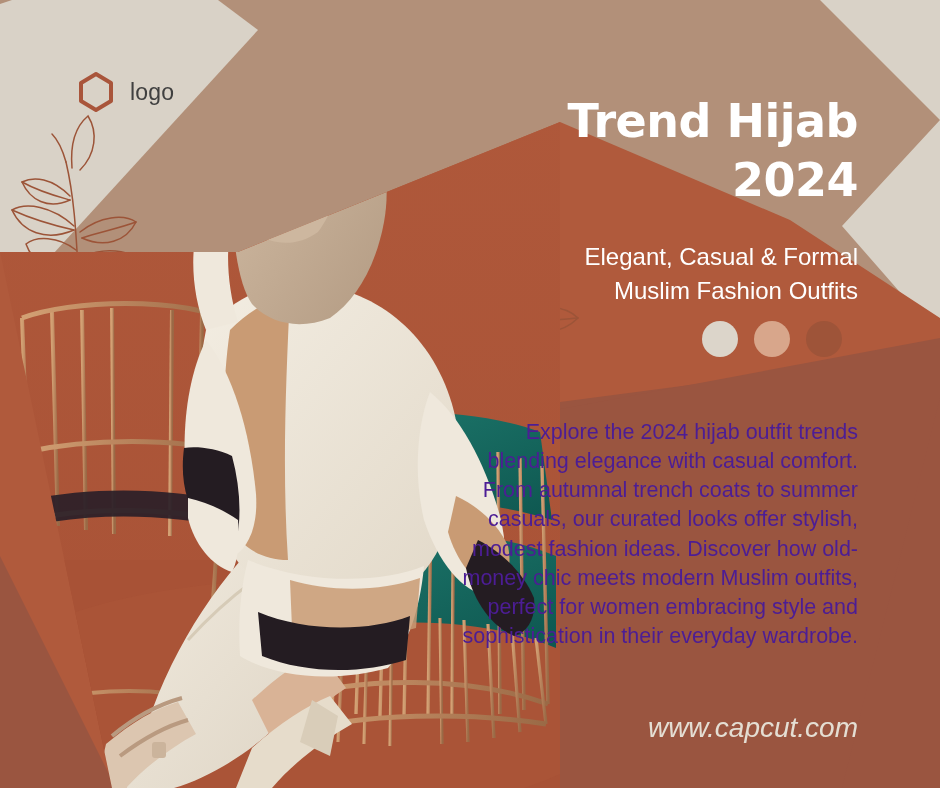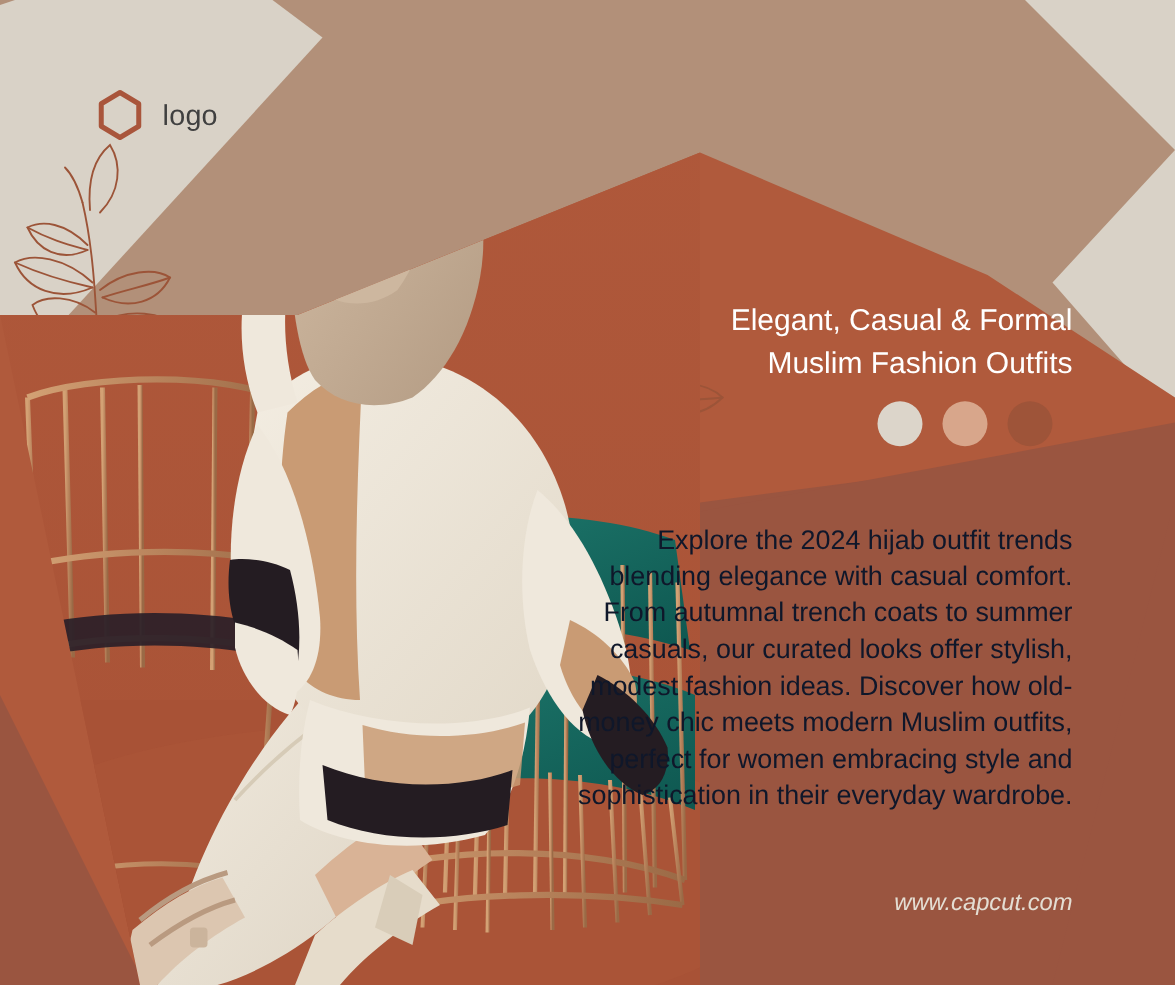--- a/index.html
+++ b/index.html
@@ -62,26 +62,26 @@
     display:flex;gap:16px;z-index:9;
   }
   .swatch{width:36px;height:36px;border-radius:50%;display:block;}
 
   
   .bodycopy{
     position:absolute;right:82px;top:418px;width:400px;
     text-align:right;z-index:9;
   }
   .bodycopy p{
-    margin:0;color:#0f172a;font-size:21.5px;line-height:1.355;
+    margin:0;color:#4c1d95;font-size:21.5px;line-height:1.355;
     font-family:"Liberation Sans","DejaVu Sans",sans-serif;
   }
   .url{
     position:absolute;right:82px;top:712px;z-index:9;
-    color:#E4DED3;font-size:19px;font-style:italic;
+    color:#E4DED3;font-size:28px;font-style:italic;
     font-family:"Liberation Sans","DejaVu Sans",sans-serif;
   }
 </style>
 </head>
 <body>
 
 <div class="poster">
 
   <svg class="bg-svg" viewBox="0 0 940 788">
 
@@ -303,20 +303,24 @@
     </div>
   </div>
 
   <div class="logo">
     <svg class="logo-mark" viewBox="0 0 44 44">
       <polygon points="22,4 37,13 37,31 22,40 7,31 7,13" fill="none" stroke="#A9553B" stroke-width="4" stroke-linejoin="round"></polygon>
     </svg>
     <span class="logo-text">logo</span>
   </div>
 
+  <div class="headline">
+    <span class="l1">Trend Hijab</span>
+    <span class="l2">2024</span>
+  </div>
 
   <div class="subhead">
     <span>Elegant, Casual &amp; Formal</span>
     <span>Muslim Fashion Outfits</span>
   </div>
 
   <div class="swatches">
     <span class="swatch" style="background: rgb(220, 213, 202);"></span>
     <span class="swatch" style="background: rgb(216, 166, 139);"></span>
     <span class="swatch" style="background: rgb(158, 84, 57);"></span>

